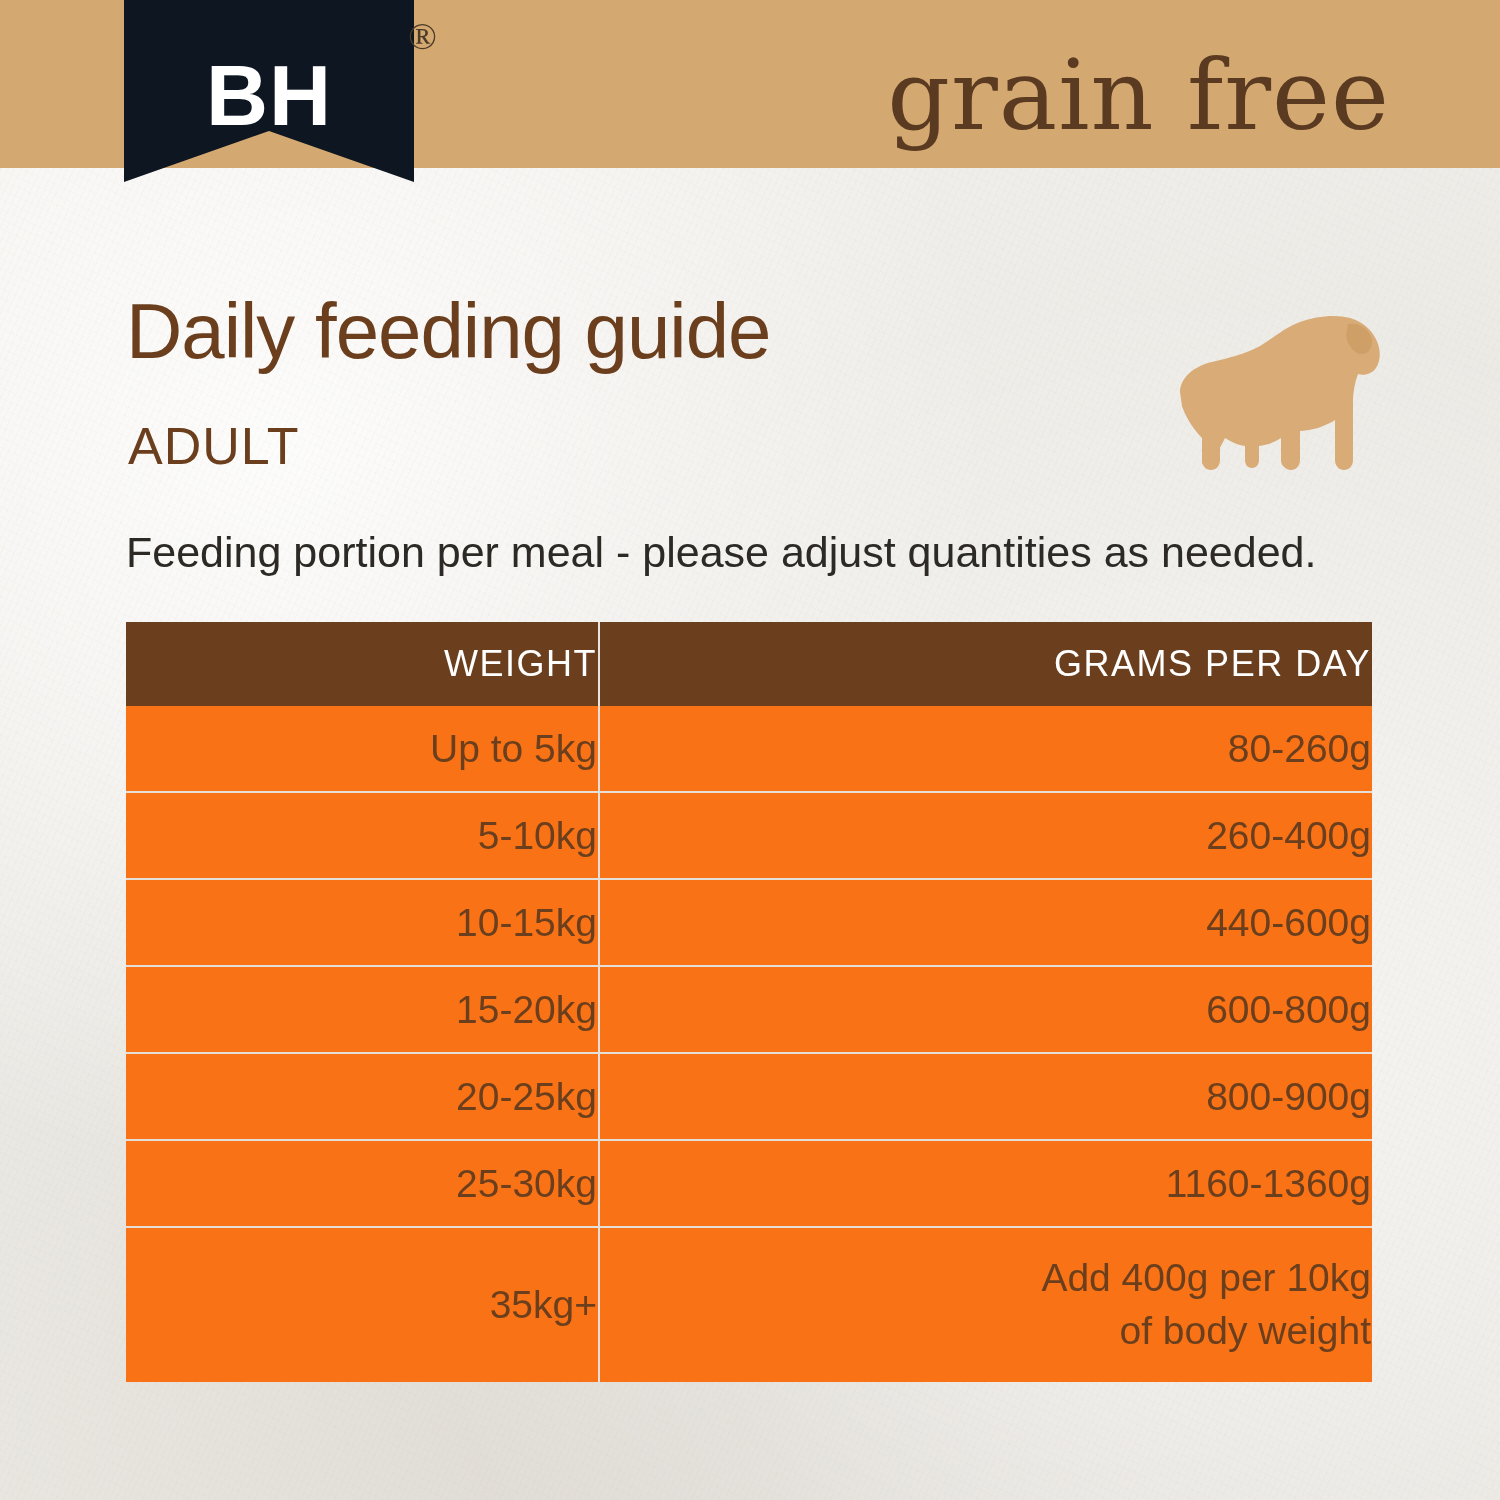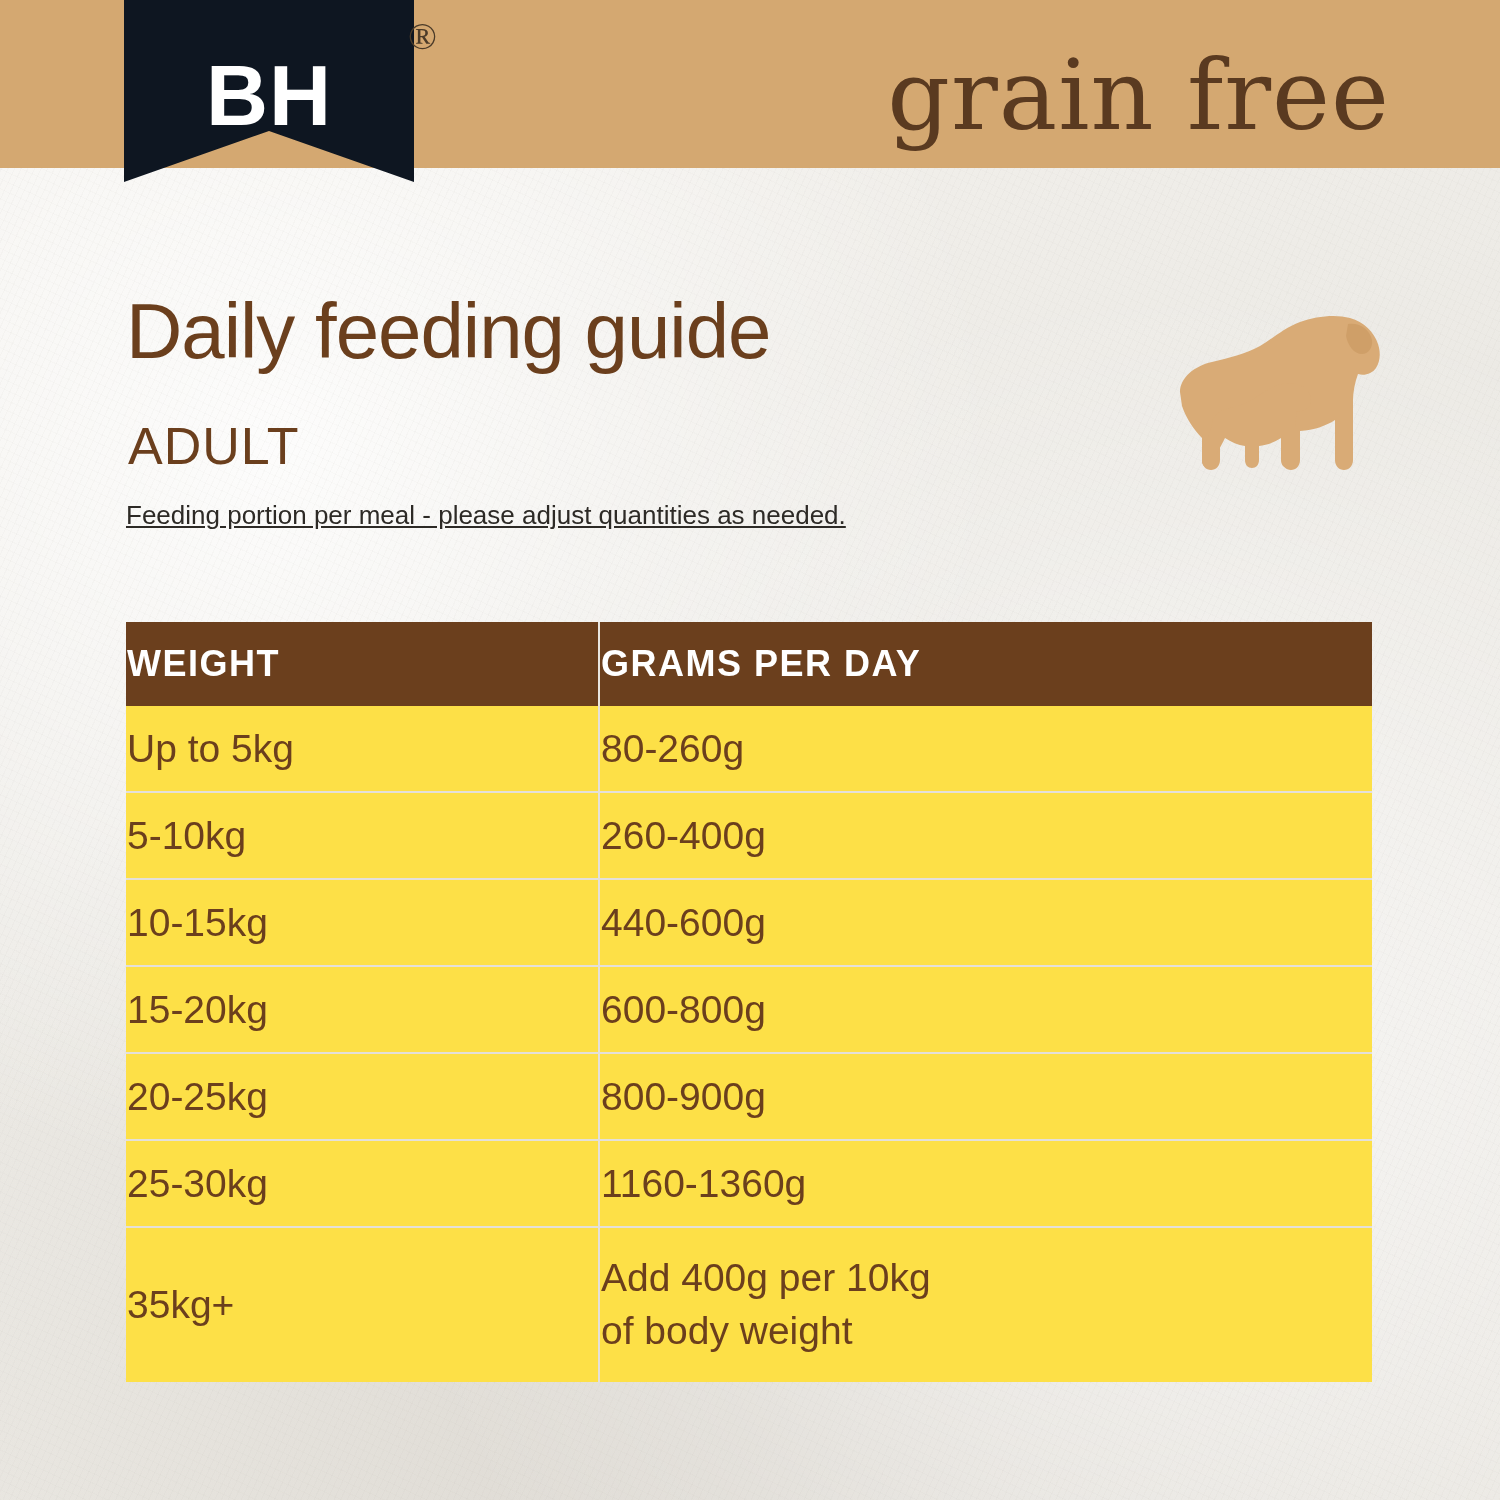--- a/index.html
+++ b/index.html
@@ -102,26 +102,25 @@
     top: 420px;
     left: 128px;
     font-size: 52px;
     font-weight: normal;
     color: #6b3f1d;
     letter-spacing: 1px;
     line-height: 1;
   }
   .intro {
     position: absolute;
-    top: 499px;
+    top: 525px;
     left: 126px;
-    font-size: 26px;
+    font-size: 43px;
     color: #2d2a26;
     line-height: 1.3;
-    text-decoration: underline;
   }
 
   
   .dogs {
     position: absolute;
     top: 300px;
     left: 1150px;
     width: 250px;
     height: 190px;
   }
@@ -132,33 +131,33 @@
     top: 622px;
     left: 126px;
     width: 1246px;
     border-collapse: collapse;
     table-layout: fixed;
   }
   .table th {
     background: #6b3f1d;
     color: #ffffff;
     font-size: 36px;
-    font-weight: bold;
+    font-weight: normal;
     letter-spacing: 1.5px;
     height: 82px;
-    text-align: left;
+    text-align: right;
     vertical-align: middle;
   }
   .table th.col-weight { width: 470px; border-right: 2px solid #e9e6e0; }
   .table td {
-    background: #fde047;
+    background: #f97316;
     color: #6b3f1d;
     font-size: 39px;
     height: 83px;
-    text-align: left;
+    text-align: right;
     vertical-align: middle;
     border-bottom: 2px solid #e4e0d9;
   }
   .table td.col-weight {
     border-right: 2px solid #e4e0d9;
   }
   .table tr:last-child td {
     border-bottom: none;
     height: 152px;
     line-height: 1.35;

